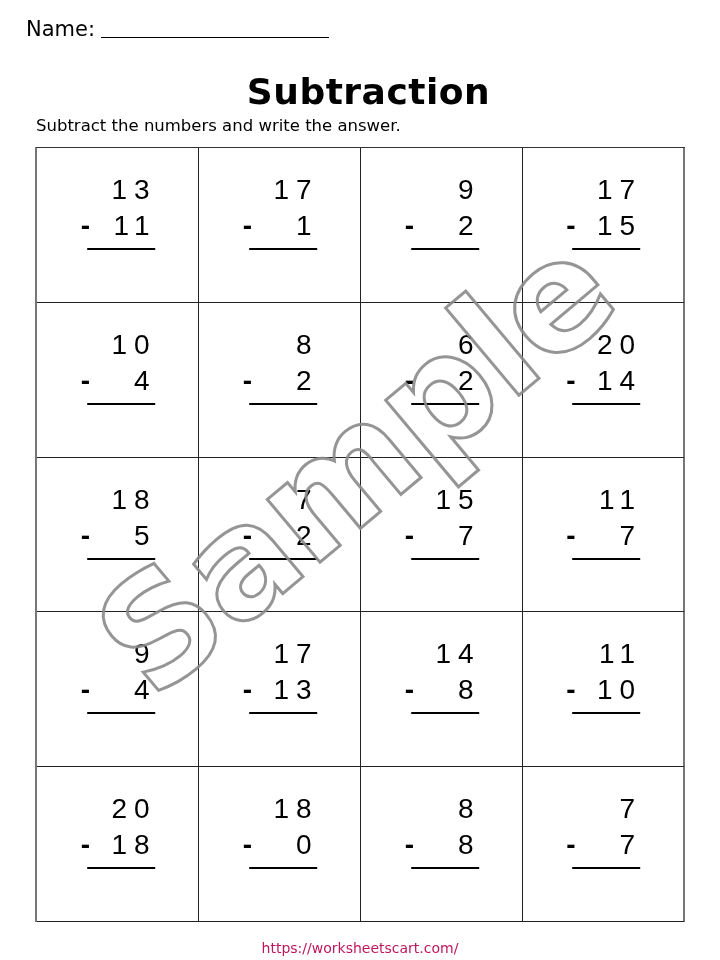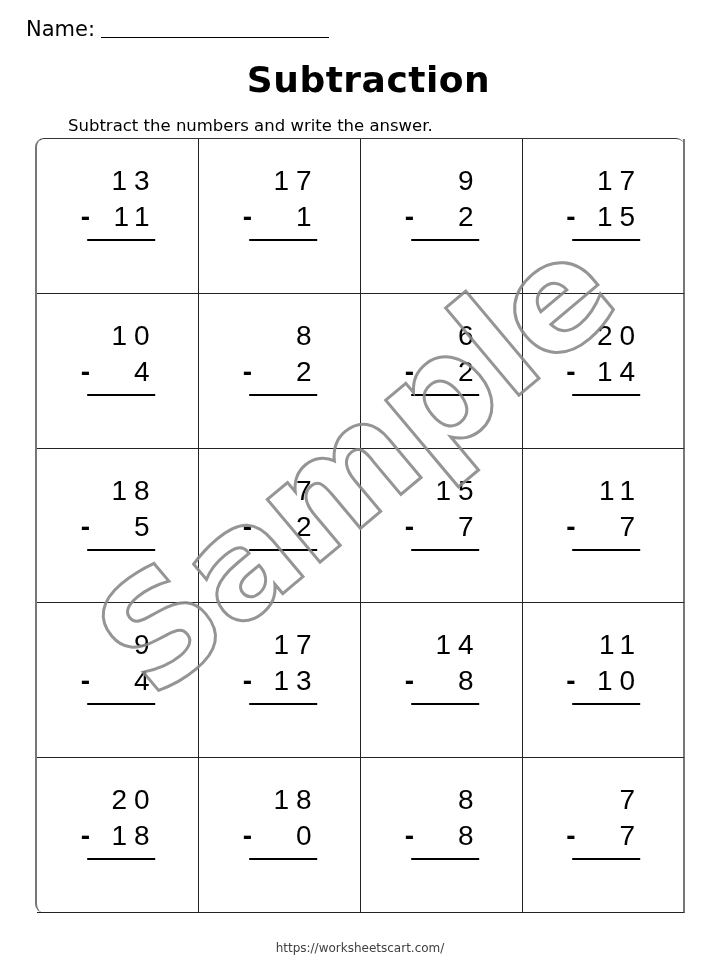--- a/index.html
+++ b/index.html
@@ -3,45 +3,45 @@
   <meta charset="utf-8">
   <style>
     * { box-sizing: border-box; margin: 0; padding: 0; }
     html, body { width: 720px; height: 960px; background: #ffffff; overflow: hidden; }
     body { position: relative; font-family: "DejaVu Sans", sans-serif; color: #000; }
 
     .name-row { position: absolute; left: 26px; top: 16px; display: flex; align-items: flex-start; }
     .name-label { font-size: 21px; line-height: 26px; }
     .name-line { width: 228px; border-bottom: 1.5px solid #000; margin-left: 6px; height: 22px; }
 
-    .title { position: absolute; left: 0; width: 720px; top: 56px; text-align: center;
+    .title { position: absolute; left: 0; width: 720px; top: 68px; text-align: center;
              font-size: 36px; font-weight: bold; line-height: 48px; letter-spacing: 0.5px; padding-left: 17px; }
 
-    .instructions { position: absolute; left: 36px; top: 116px; font-size: 16.5px; line-height: 20px; margin-left: 32px; }
-
-    .grid { position: absolute; left: 35px; top: 138px; width: 650px; height: 775px;
+    .instructions { position: absolute; left: 36px; top: 116px; font-size: 16.5px; line-height: 20px; }
+
+    .grid { position: absolute; left: 35px; top: 147px; width: 650px; height: 775px;
             display: grid; grid-template-columns: repeat(4, 1fr); grid-template-rows: repeat(5, 1fr);
-            border-top: 1.5px solid #333; border-left: 2px solid #777; border-radius: 9px; }
+            border-top: 1.5px solid #333; border-left: 2px solid #777; }
     .cell { position: relative; border-right: 1.5px solid #222; border-bottom: 1.5px solid #222; }
     .cell:nth-child(4n) { border-right: 2px solid #777; }
 
     .problem { position: absolute; top: 24px; left: 50%; transform: translateX(-44%); width: 70px; }
     .row-top, .row-bottom { display: flex; justify-content: flex-end; font-family: "Liberation Sans", sans-serif;
                             font-size: 28px; line-height: 36px; letter-spacing: 7px; }
     .row-bottom { justify-content: space-between; }
     .minus { font-weight: bold; letter-spacing: 0; margin-left: -6px; }
     .answer-line { width: 68px; border-bottom: 2px solid #000; margin-top: 4px; margin-left: 0px; }
 
     .watermark { position: absolute; left: 355px; top: 465px; transform: translate(-50%, -50%) rotate(-40deg);
                  font-family: "DejaVu Sans", sans-serif; font-size: 150px; font-weight: bold;
                  color: transparent; -webkit-text-stroke: 3px #8a8a8a; letter-spacing: -2px;
                  pointer-events: none; white-space: nowrap; opacity: 0.9; }
 
     .footer { position: absolute; left: 0; width: 720px; top: 940px; text-align: center;
-              font-family: "DejaVu Sans", sans-serif; font-size: 12px; line-height: 16px; color: #404040; }
+              font-family: "DejaVu Sans", sans-serif; font-size: 14px; line-height: 16px; color: #be185d; }
   </style>
 </head>
 <body>
 
 <div class="name-row">
   <span class="name-label">Name:</span>
   <span class="name-line"></span>
 </div>
 
 <h1 class="title">Subtraction</h1>

